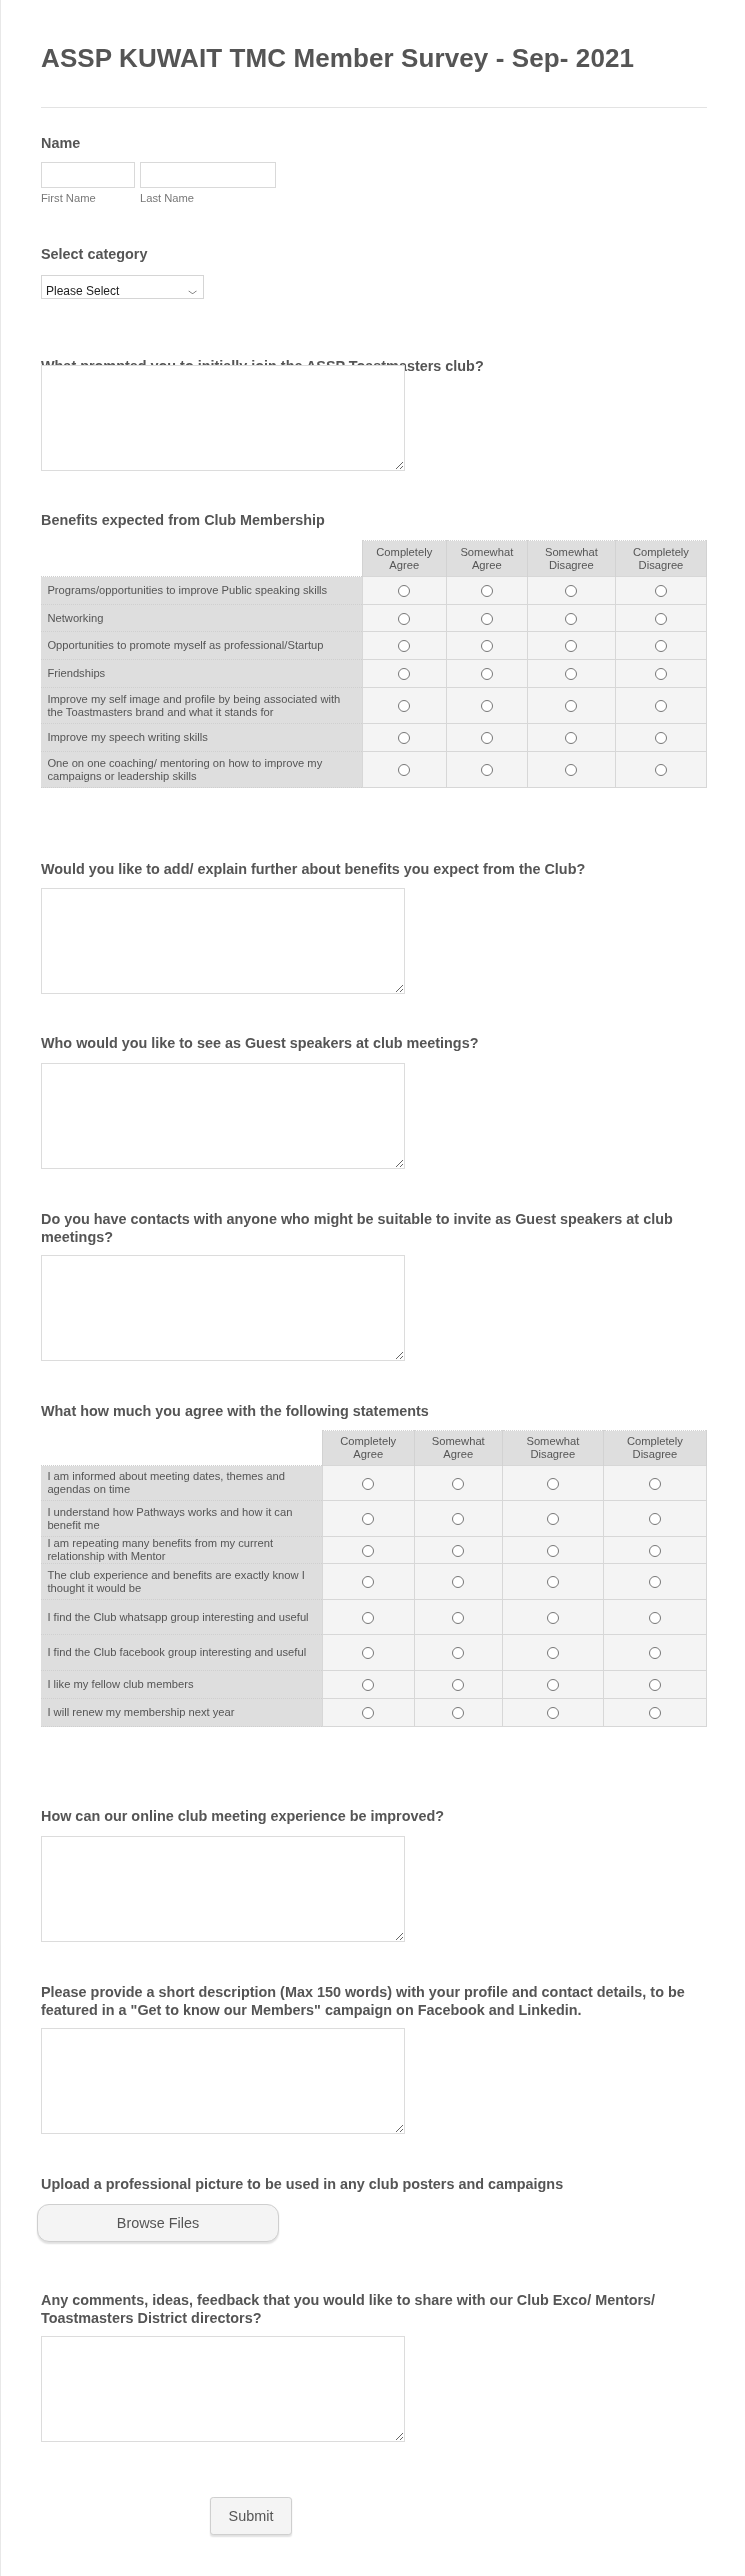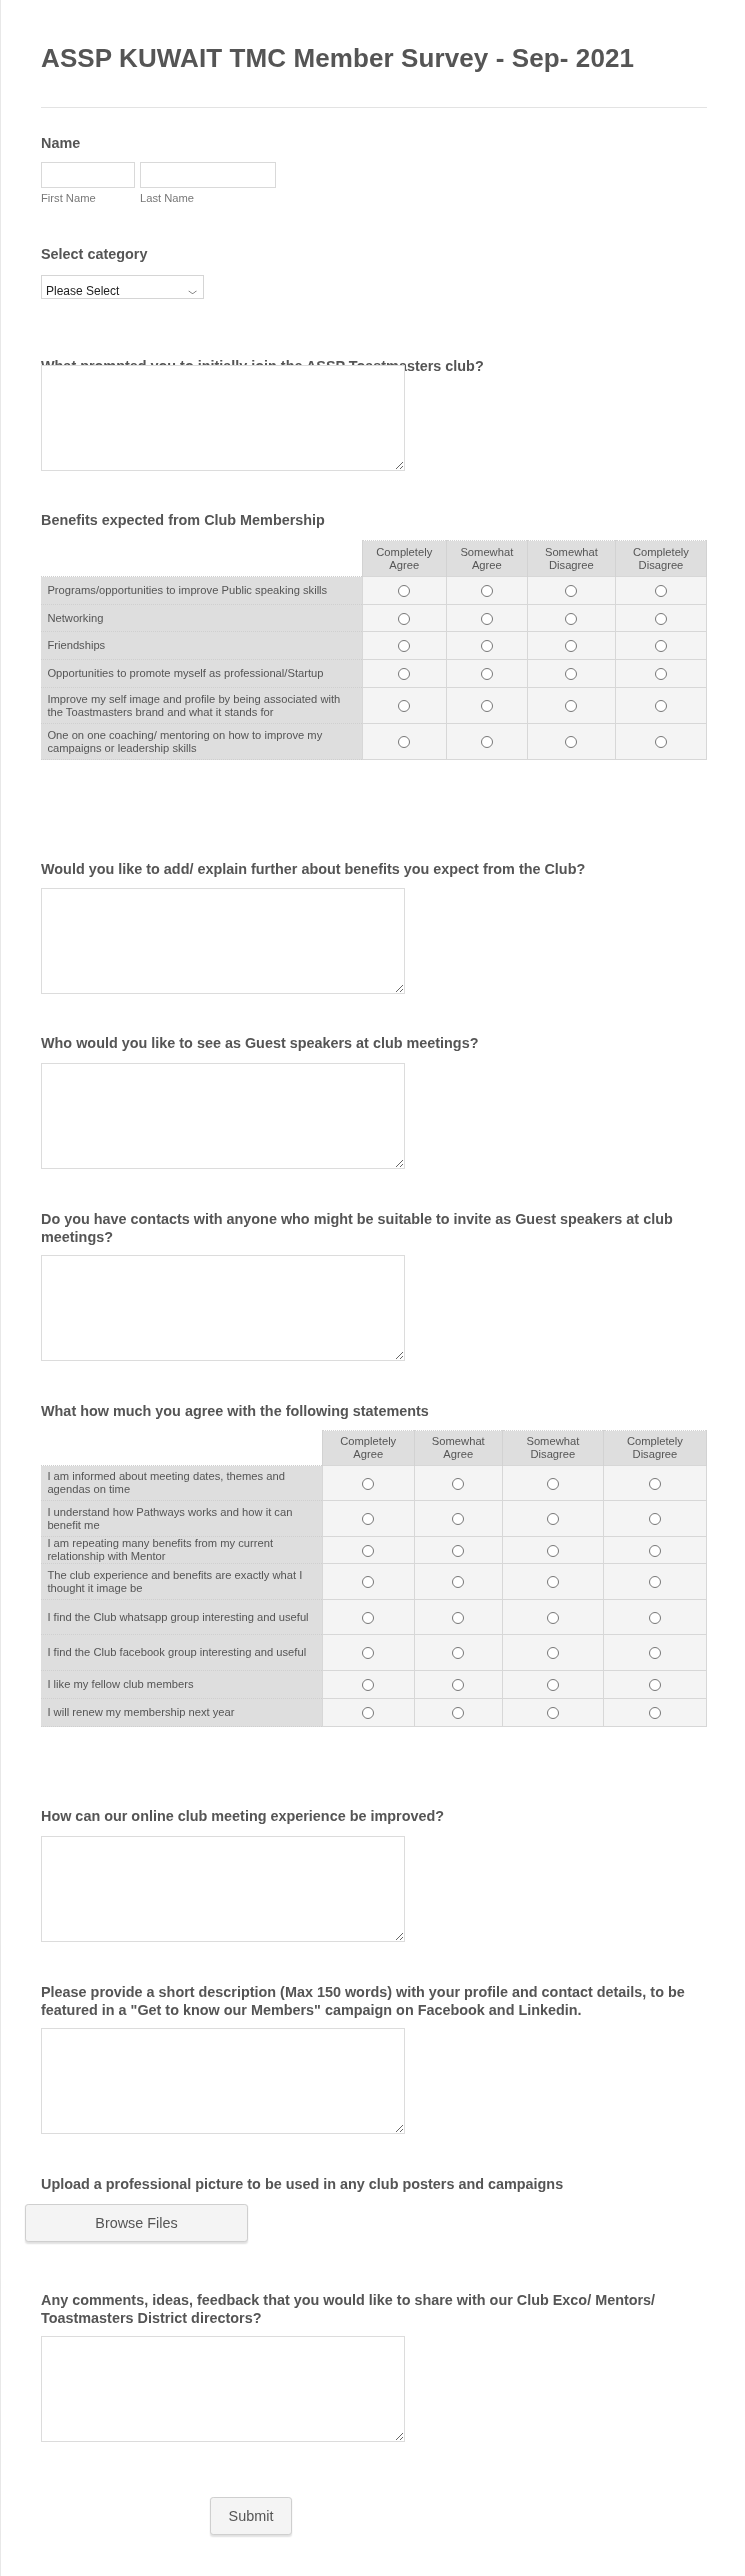--- a/index.html
+++ b/index.html
@@ -70,35 +70,42 @@
         <td class="cell"><span class="radio"></span></td>
       </tr>
     <tr style="height:27px;">
         <td class="rowlabel">Networking</td>
         <td class="cell"><span class="radio"></span></td>
         <td class="cell"><span class="radio"></span></td>
         <td class="cell"><span class="radio"></span></td>
         <td class="cell"><span class="radio"></span></td>
       </tr>
     <tr style="height:28px;">
+        <td class="rowlabel">Opportunities to promote myself as professional/Startup</td>
+        <td class="cell"><span class="radio"></span></td>
+        <td class="cell"><span class="radio"></span></td>
+        <td class="cell"><span class="radio"></span></td>
+        <td class="cell"><span class="radio"></span></td>
+      </tr>
+    <tr style="height:28px;">
         <td class="rowlabel">Friendships</td>
         <td class="cell"><span class="radio"></span></td>
         <td class="cell"><span class="radio"></span></td>
         <td class="cell"><span class="radio"></span></td>
         <td class="cell"><span class="radio"></span></td>
       </tr>
-    <tr style="height:28px;">
-        <td class="rowlabel">Opportunities to promote myself as professional/Startup</td>
-        <td class="cell"><span class="radio"></span></td>
-        <td class="cell"><span class="radio"></span></td>
-        <td class="cell"><span class="radio"></span></td>
-        <td class="cell"><span class="radio"></span></td>
-      </tr>
     <tr style="height:36px;">
         <td class="rowlabel">Improve my self image and profile by being associated with the Toastmasters brand and what it stands for</td>
+        <td class="cell"><span class="radio"></span></td>
+        <td class="cell"><span class="radio"></span></td>
+        <td class="cell"><span class="radio"></span></td>
+        <td class="cell"><span class="radio"></span></td>
+      </tr>
+    <tr style="height:28px;">
+        <td class="rowlabel">Improve my speech writing skills</td>
         <td class="cell"><span class="radio"></span></td>
         <td class="cell"><span class="radio"></span></td>
         <td class="cell"><span class="radio"></span></td>
         <td class="cell"><span class="radio"></span></td>
       </tr>
     <tr style="height:36px;">
         <td class="rowlabel">One on one coaching/ mentoring on how to improve my campaigns or leadership skills</td>
         <td class="cell"><span class="radio"></span></td>
         <td class="cell"><span class="radio"></span></td>
         <td class="cell"><span class="radio"></span></td>
@@ -150,21 +157,21 @@
         <td class="cell"><span class="radio"></span></td>
       </tr>
     <tr style="height:22px;">
         <td class="rowlabel">I am repeating many benefits from my current relationship with Mentor</td>
         <td class="cell"><span class="radio"></span></td>
         <td class="cell"><span class="radio"></span></td>
         <td class="cell"><span class="radio"></span></td>
         <td class="cell"><span class="radio"></span></td>
       </tr>
     <tr style="height:36px;">
-        <td class="rowlabel">The club experience and benefits are exactly what I thought it image be</td>
+        <td class="rowlabel">The club experience and benefits are exactly know I thought it would be</td>
         <td class="cell"><span class="radio"></span></td>
         <td class="cell"><span class="radio"></span></td>
         <td class="cell"><span class="radio"></span></td>
         <td class="cell"><span class="radio"></span></td>
       </tr>
     <tr style="height:35px;">
         <td class="rowlabel">I find the Club whatsapp group interesting and useful</td>
         <td class="cell"><span class="radio"></span></td>
         <td class="cell"><span class="radio"></span></td>
         <td class="cell"><span class="radio"></span></td>
@@ -194,19 +201,19 @@
   </tbody>
 </table>
 
 <div class="abs qlabel" style="top:1808px;">How can our online club meeting experience be improved?</div>
 <textarea class="ta" style="top: 1836px;"></textarea>
 
 <div class="abs qlabel" style="top:1984px;">Please provide a short description (Max 150 words) with your profile and contact details, to be featured in a "Get to know our Members" campaign on Facebook and Linkedin.</div>
 <textarea class="ta" style="top: 2028px;"></textarea>
 
 <div class="abs qlabel" style="top:2176px;">Upload a professional picture to be used in any club posters and campaigns</div>
-<div class="btn" style="left:24px; top:2204px; width:223px; height:38px;">Browse Files</div>
+<div class="btn" style="left:36px; top:2204px; width:242px; height:38px;border-radius:12px;">Browse Files</div>
 
 <div class="abs qlabel" style="top:2292px;">Any comments, ideas, feedback that you would like to share with our Club Exco/ Mentors/ Toastmasters District directors?</div>
 <textarea class="ta" style="top: 2336px;"></textarea>
 
 <div class="btn" style="left:209px; top:2497px; width:82px; height:38px;">Submit</div>
 
 
 </body></html>

